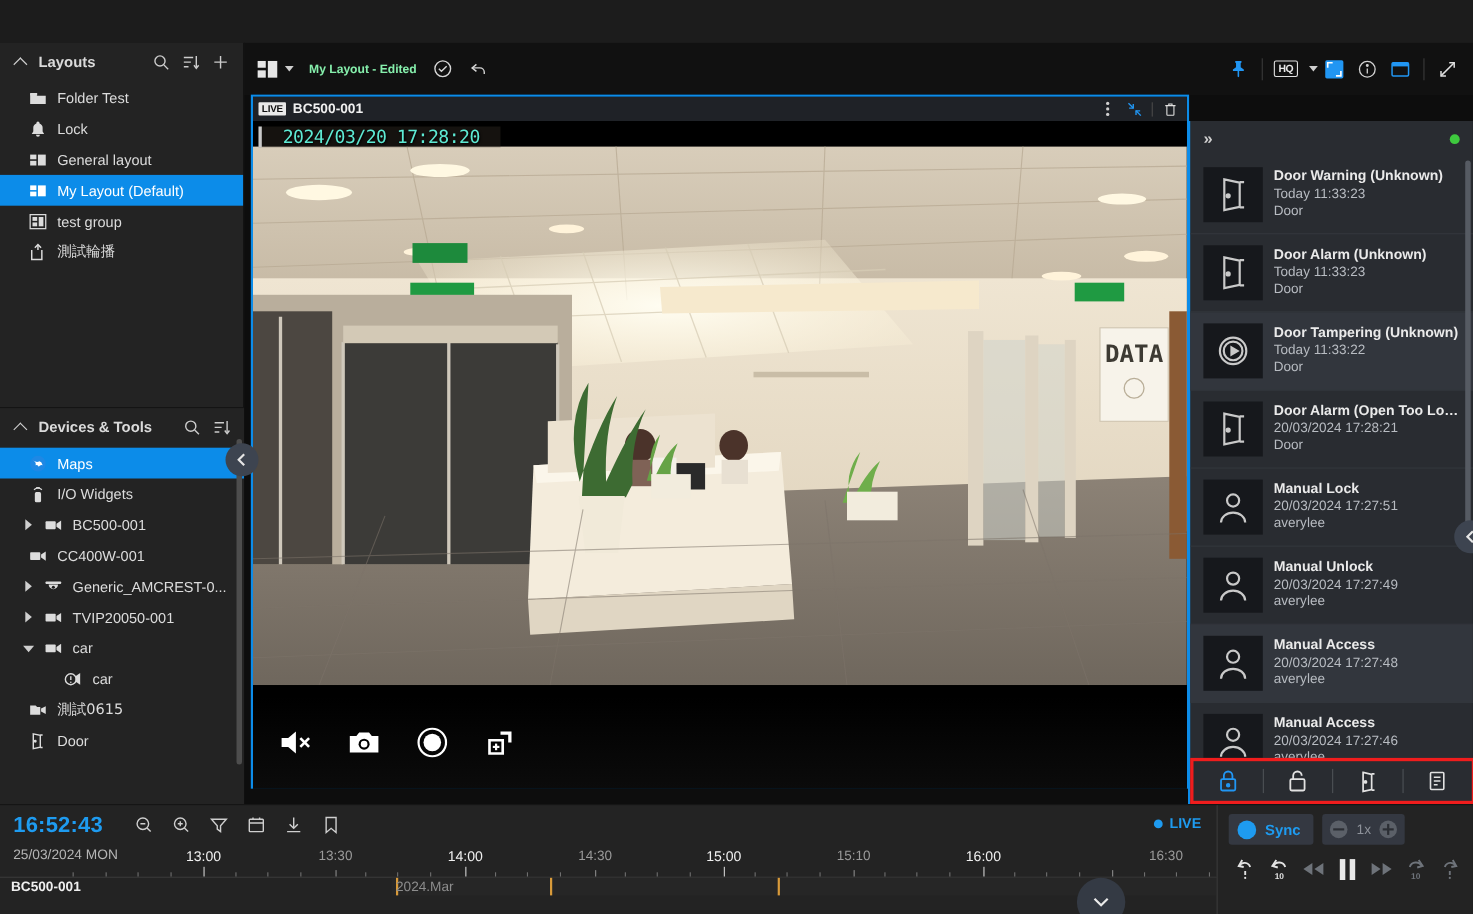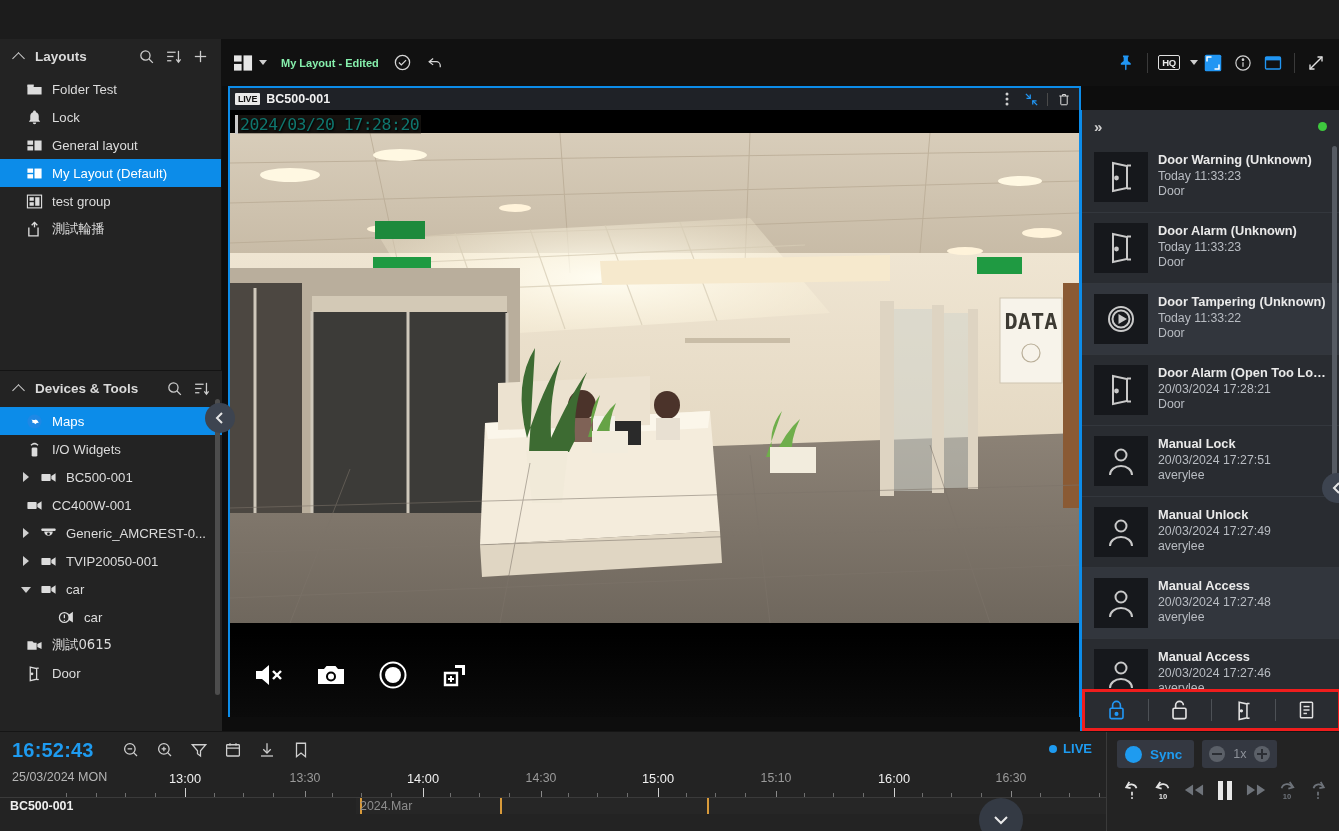--- a/index.html
+++ b/index.html
@@ -139,22 +139,22 @@
   }
   .cam-name { margin-left: 6px; font-size: 12.5px; font-weight: bold; color: #f0f0f0; }
   .vhead-right { position: absolute; right: 4px; display: flex; align-items: center; gap: 2px; }
   .vh-btn { width: 22px; height: 20px; display: flex; align-items: center; justify-content: center; }
   .vh-sep { width: 1px; height: 13px; background: #4a4a4a; margin: 0 3px; }
 
   .vbody { position: relative; height: 607px; background: #000; overflow: hidden; }
   .scene { position: absolute; left: 0; top: 23px; width: 100%; height: 490px; overflow: hidden; }
   .ts-overlay {
     position: absolute; left: 5px; top: 5px; z-index: 5;
-    font-family: "DejaVu Sans Mono", monospace; font-size: 16.5px; color: #0f766e;
-    text-shadow: 1px 1px 2px #000; background: rgba(60,52,44,.35); padding: 0 2px;
+    font-family: "DejaVu Sans Mono", monospace; font-size: 16.5px; color: #5eead4;
+    text-shadow: 1px 1px 2px #000; background: rgba(60,52,44,.35); padding: 0 19px;
     border-left: 3px solid #c9c9c9; letter-spacing: -.5px;
   }
   .vctrls {
     position: absolute; left: 0; bottom: 0; width: 100%; height: 84px;
     display: flex; align-items: center; gap: 28px; padding-left: 22px;
     background: linear-gradient(to bottom, #000 0%, #0b0b0b 100%);
   }
   .vc-btn { width: 34px; height: 34px; display: flex; align-items: center; justify-content: center; color: #fff; }
 
   .expand-tab {
@@ -945,21 +945,21 @@
           <div class="rl-label maj" style="left: 423px;">14:00</div>
           <div class="tick maj" style="left: 423px;"></div>
           <div class="rl-label min" style="left: 541px;">14:30</div>
           <div class="tick min" style="left: 541px;"></div>
           <div class="rl-label maj" style="left: 658px;">15:00</div>
           <div class="tick maj" style="left: 658px;"></div>
           <div class="rl-label min" style="left: 776px;">15:10</div>
           <div class="tick min" style="left: 776px;"></div>
           <div class="rl-label maj" style="left: 894px;">16:00</div>
           <div class="tick maj" style="left: 894px;"></div>
-          <div class="rl-label min" style="left: 1011px;">16:30</div>
+          <div class="rl-label min" style="left: 1060px;">16:30</div>
           <div class="tick min" style="left: 1011px;"></div>
           <div class="tick sub" style="left: 66px;"></div>
           <div class="tick sub" style="left: 95.5px;"></div>
           <div class="tick sub" style="left: 125px;"></div>
           <div class="tick sub" style="left: 154.5px;"></div>
           <div class="tick sub" style="left: 213.5px;"></div>
           <div class="tick sub" style="left: 243px;"></div>
           <div class="tick sub" style="left: 272.5px;"></div>
           <div class="tick sub" style="left: 331.5px;"></div>
           <div class="tick sub" style="left: 361px;"></div>

